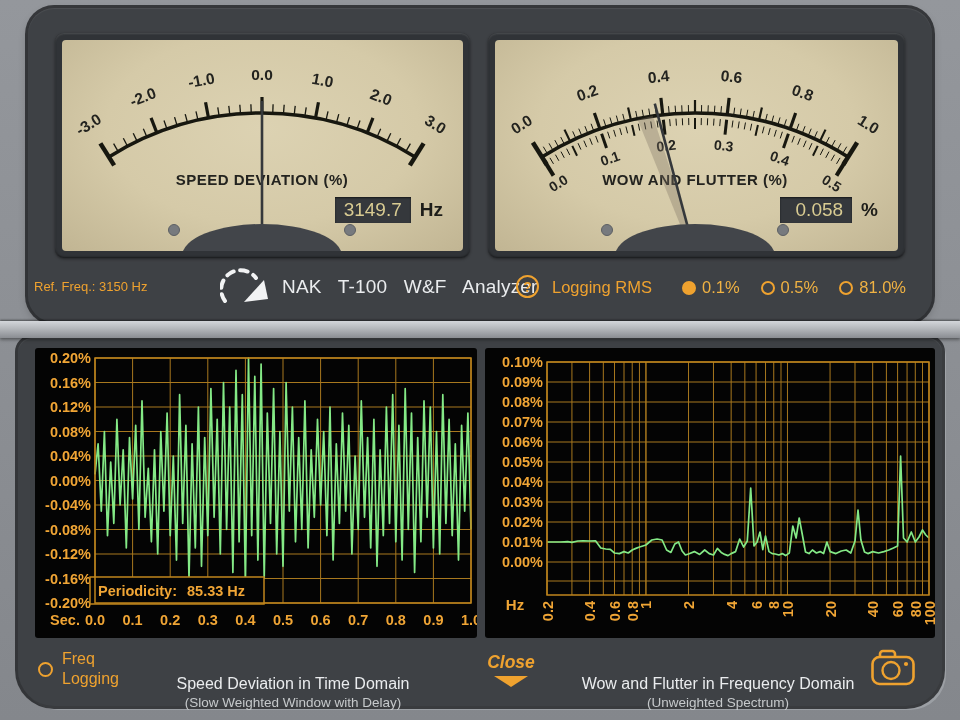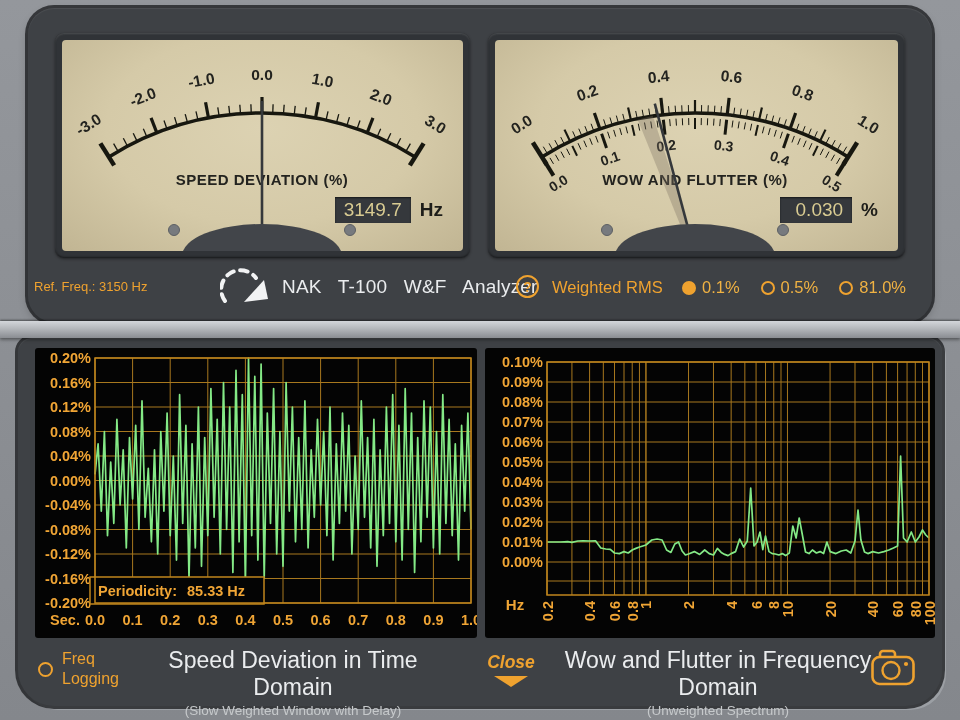--- a/index.html
+++ b/index.html
@@ -46,21 +46,21 @@
   .chart-box{position:absolute;top:10px;height:290px;background:#040404;border-radius:3px;}
   .chart-box.left{left:17px;width:442px;}
   .chart-box.right{left:467px;width:450px;}
   .chart-box svg{display:block;width:100%;height:100%;}
   
   .caption-bar{position:absolute;left:0;right:0;top:303px;height:62px;}
   .start-log{display:flex;align-items:center;gap:9px;position:absolute;left:20px;top:8px;}
   .start-log .dot{width:15px;height:15px;border-radius:50%;border:2px solid var(--accent);}
   .start-log .lbl{color:var(--accent);font-size:16px;line-height:1.25;}
   .cap{position:absolute;text-align:center;top:6px;}
-  .cap .t{color:var(--white-text);font-size:23px;}
+  .cap .t{color:var(--white-text);font-size:16px;margin-top:28px;}
   .cap .s{color:var(--sub-text);font-size:13.5px;margin-top:2px;}
   .cap.left{left:110px;width:330px;}
   .cap.right{left:505px;width:390px;}
   .close-btn{position:absolute;left:448px;top:11px;width:90px;text-align:center;font-style:italic;}
   .close-btn .lbl{color:var(--accent);font-size:17.5px;font-weight:bold;}
   .close-btn .tri{width:0;height:0;margin:3px auto 0;border-left:17px solid transparent;border-right:17px solid transparent;border-top:11px solid var(--accent);}
   .camera{position:absolute;right:26px;top:7px;width:46px;height:40px;}
 </style>
 </head>
 <body>
@@ -243,35 +243,35 @@
             <text x="283.20326162486157" y="123.0727783299173" text-anchor="middle" font-size="14" font-weight="bold" fill="#23231f" transform="rotate(19.200000000000003 283.20326162486157 123.0727783299173)">0.4</text>
             <text x="334.0695738510009" y="147.44383167242424" text-anchor="middle" font-size="14" font-weight="bold" fill="#23231f" transform="rotate(32 334.0695738510009 147.44383167242424)">0.5</text>
             <text x="200" y="145" text-anchor="middle" font-size="15" font-weight="bold" fill="#23231f" letter-spacing=".5">WOW AND FLUTTER (%)</text>
             <polygon points="197,214 142.77428208040925,79.69999728821068 157.77428208040925,75.69999728821068 203,214" fill="#7d7464" opacity="0.35"></polygon>
             <line x1="200" y1="214" x2="159.77428208040925" y2="63.69999728821068" stroke="#35383b" stroke-width="2.6"></line>
             <ellipse cx="200" cy="216" rx="80" ry="32" fill="#42454a"></ellipse>
             <circle cx="112" cy="190" r="5.5" fill="#777a7e" stroke="#5c5f63" stroke-width="1"></circle>
             <circle cx="288" cy="190" r="5.5" fill="#777a7e" stroke="#5c5f63" stroke-width="1"></circle>
           </svg>
         <div class="readout">
-          <span class="val">0.030</span>
+          <span class="val">0.058</span>
           <span class="unit">%</span>
         </div>
       </div>
     </div>
 
     <div class="info-bar">
       <span class="ref-freq">Ref. Freq.: 3150 Hz</span>
       <svg class="logo" viewBox="0 0 52 42">
         <path d="M 5 33 A 19 19 0 0 1 36 10" fill="none" stroke="#f2f3f4" stroke-width="4" stroke-dasharray="7.5 6.5" stroke-linecap="round"></path>
         <path d="M 24 34 L 44 12 L 48 31 Z" fill="#f2f3f4"></path>
       </svg>
       <span class="brand">NAK T-100 W&amp;F Analyzer</span>
       <span class="help">?</span>
-      <span class="mode">Weighted RMS</span>
+      <span class="mode">Logging RMS</span>
       <div class="ranges">
         <span class="range selected">
             <span class="dot"></span>
             <span>0.1%</span>
           </span>
         <span class="range">
             <span class="dot"></span>
             <span>0.5%</span>
           </span>
         <span class="range">

